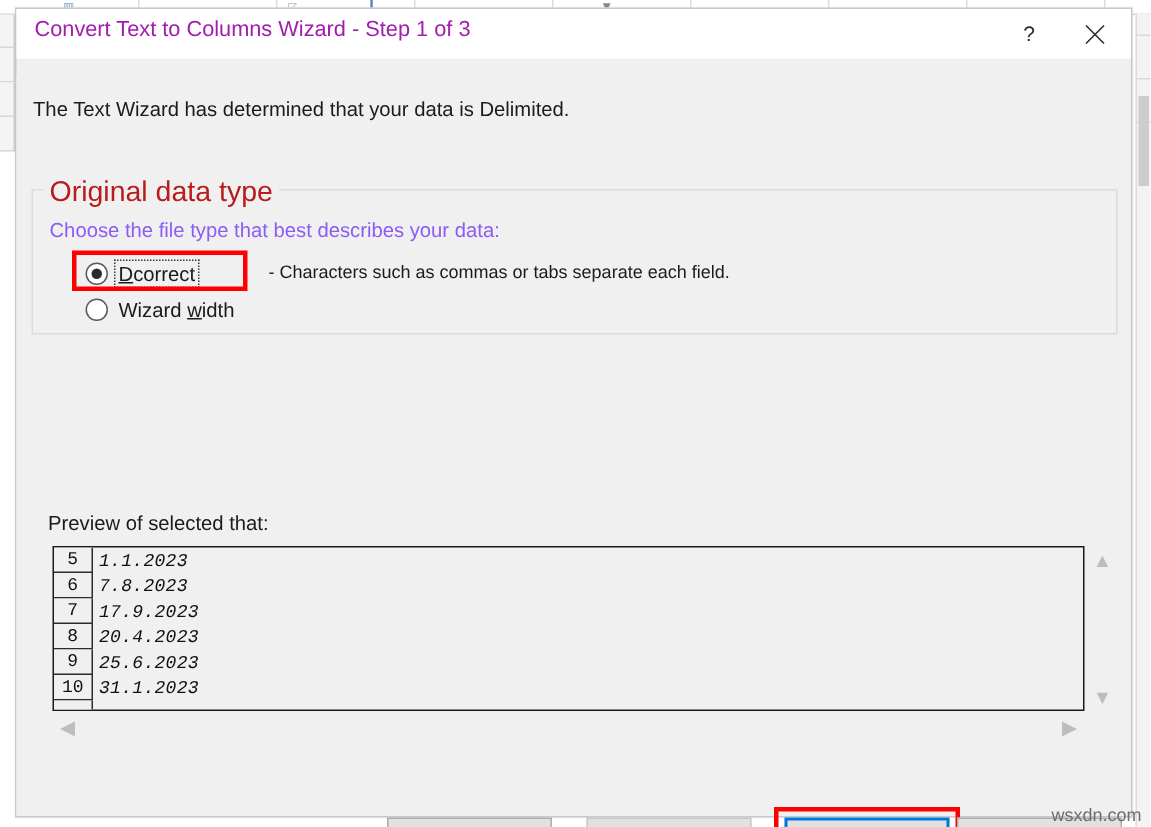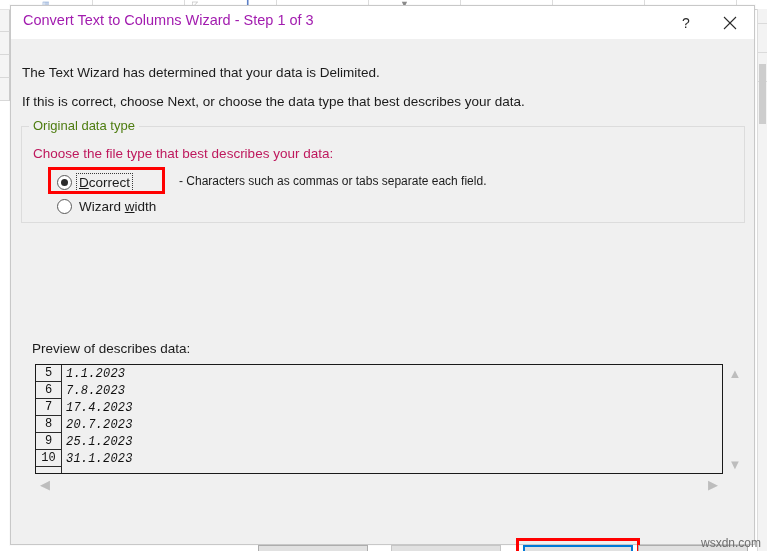--- a/index.html
+++ b/index.html
@@ -145,30 +145,30 @@
     height: 97px;
     border: 1px solid #dcdcdc;
     box-sizing: border-box;
   }
   .groupbox-legend {
     position: absolute;
     left: 18px;
     top: 67px;
     background: #f0f0f0;
     padding: 0 4px;
-    font-size: 13px;
-    color: #4d7c0f;
+    font-size: 19px;
+    color: #b91c1c;
     white-space: nowrap;
   }
   .choose-label {
     position: absolute;
     left: 22px;
     top: 95px;
     font-size: 13.5px;
-    color: #be185d;
+    color: #8b5cf6;
     white-space: nowrap;
   }
 
   .radio-row {
     position: absolute;
     left: 46px;
     height: 20px;
     display: flex;
     align-items: center;
     white-space: nowrap;
@@ -412,61 +412,60 @@
       <svg width="14" height="14" viewBox="0 0 14 14">
         <line x1="1" y1="1" x2="13" y2="13" stroke="#2b2b2b" stroke-width="1.1"></line>
         <line x1="13" y1="1" x2="1" y2="13" stroke="#2b2b2b" stroke-width="1.1"></line>
       </svg>
     </div>
   </div>
 
   <div class="client">
 
     <div class="line1">The Text Wizard has determined that your data is Delimited.</div>
-    <div class="line2">If this is correct, choose Next, or choose the data type that best describes your data.</div>
 
     <div class="groupbox"></div>
     <div class="groupbox-legend">Original data type</div>
     <div class="choose-label">Choose the file type that best describes your data:</div>
 
     <div class="radio-row" id="radio-row-delimited">
       <span class="radio-mark checked"></span>
       <span class="radio-label focused"><u>D</u><span>correct</span></span>
     </div>
     <div class="radio-desc" id="desc-delimited">- Characters such as commas or tabs separate each field.</div>
     <div id="annot-delimited" style="border-color: rgb(255, 0, 0);"></div>
 
     <div class="radio-row" id="radio-row-fixedwidth">
       <span class="radio-mark"></span>
       <span class="radio-label"><span>Wizard </span><u>w</u><span>idth</span></span>
     </div>
 
-    <div class="preview-label">Preview of describes data:</div>
+    <div class="preview-label">Preview of selected that:</div>
 
     <div class="preview-outer">
       <div class="preview-box" id="preview-box">
           <div class="prev-row">
             <div class="prev-num">5</div>
             <div class="prev-val">1.1.2023</div>
           </div>
           <div class="prev-row">
             <div class="prev-num">6</div>
             <div class="prev-val">7.8.2023</div>
           </div>
           <div class="prev-row">
             <div class="prev-num">7</div>
-            <div class="prev-val">17.4.2023</div>
+            <div class="prev-val">17.9.2023</div>
           </div>
           <div class="prev-row">
             <div class="prev-num">8</div>
-            <div class="prev-val">20.7.2023</div>
+            <div class="prev-val">20.4.2023</div>
           </div>
           <div class="prev-row">
             <div class="prev-num">9</div>
-            <div class="prev-val">25.1.2023</div>
+            <div class="prev-val">25.6.2023</div>
           </div>
           <div class="prev-row">
             <div class="prev-num">10</div>
             <div class="prev-val">31.1.2023</div>
           </div>
           <div class="prev-row prev-row-empty">
             <div class="prev-num"></div>
           </div>
         </div>
 

